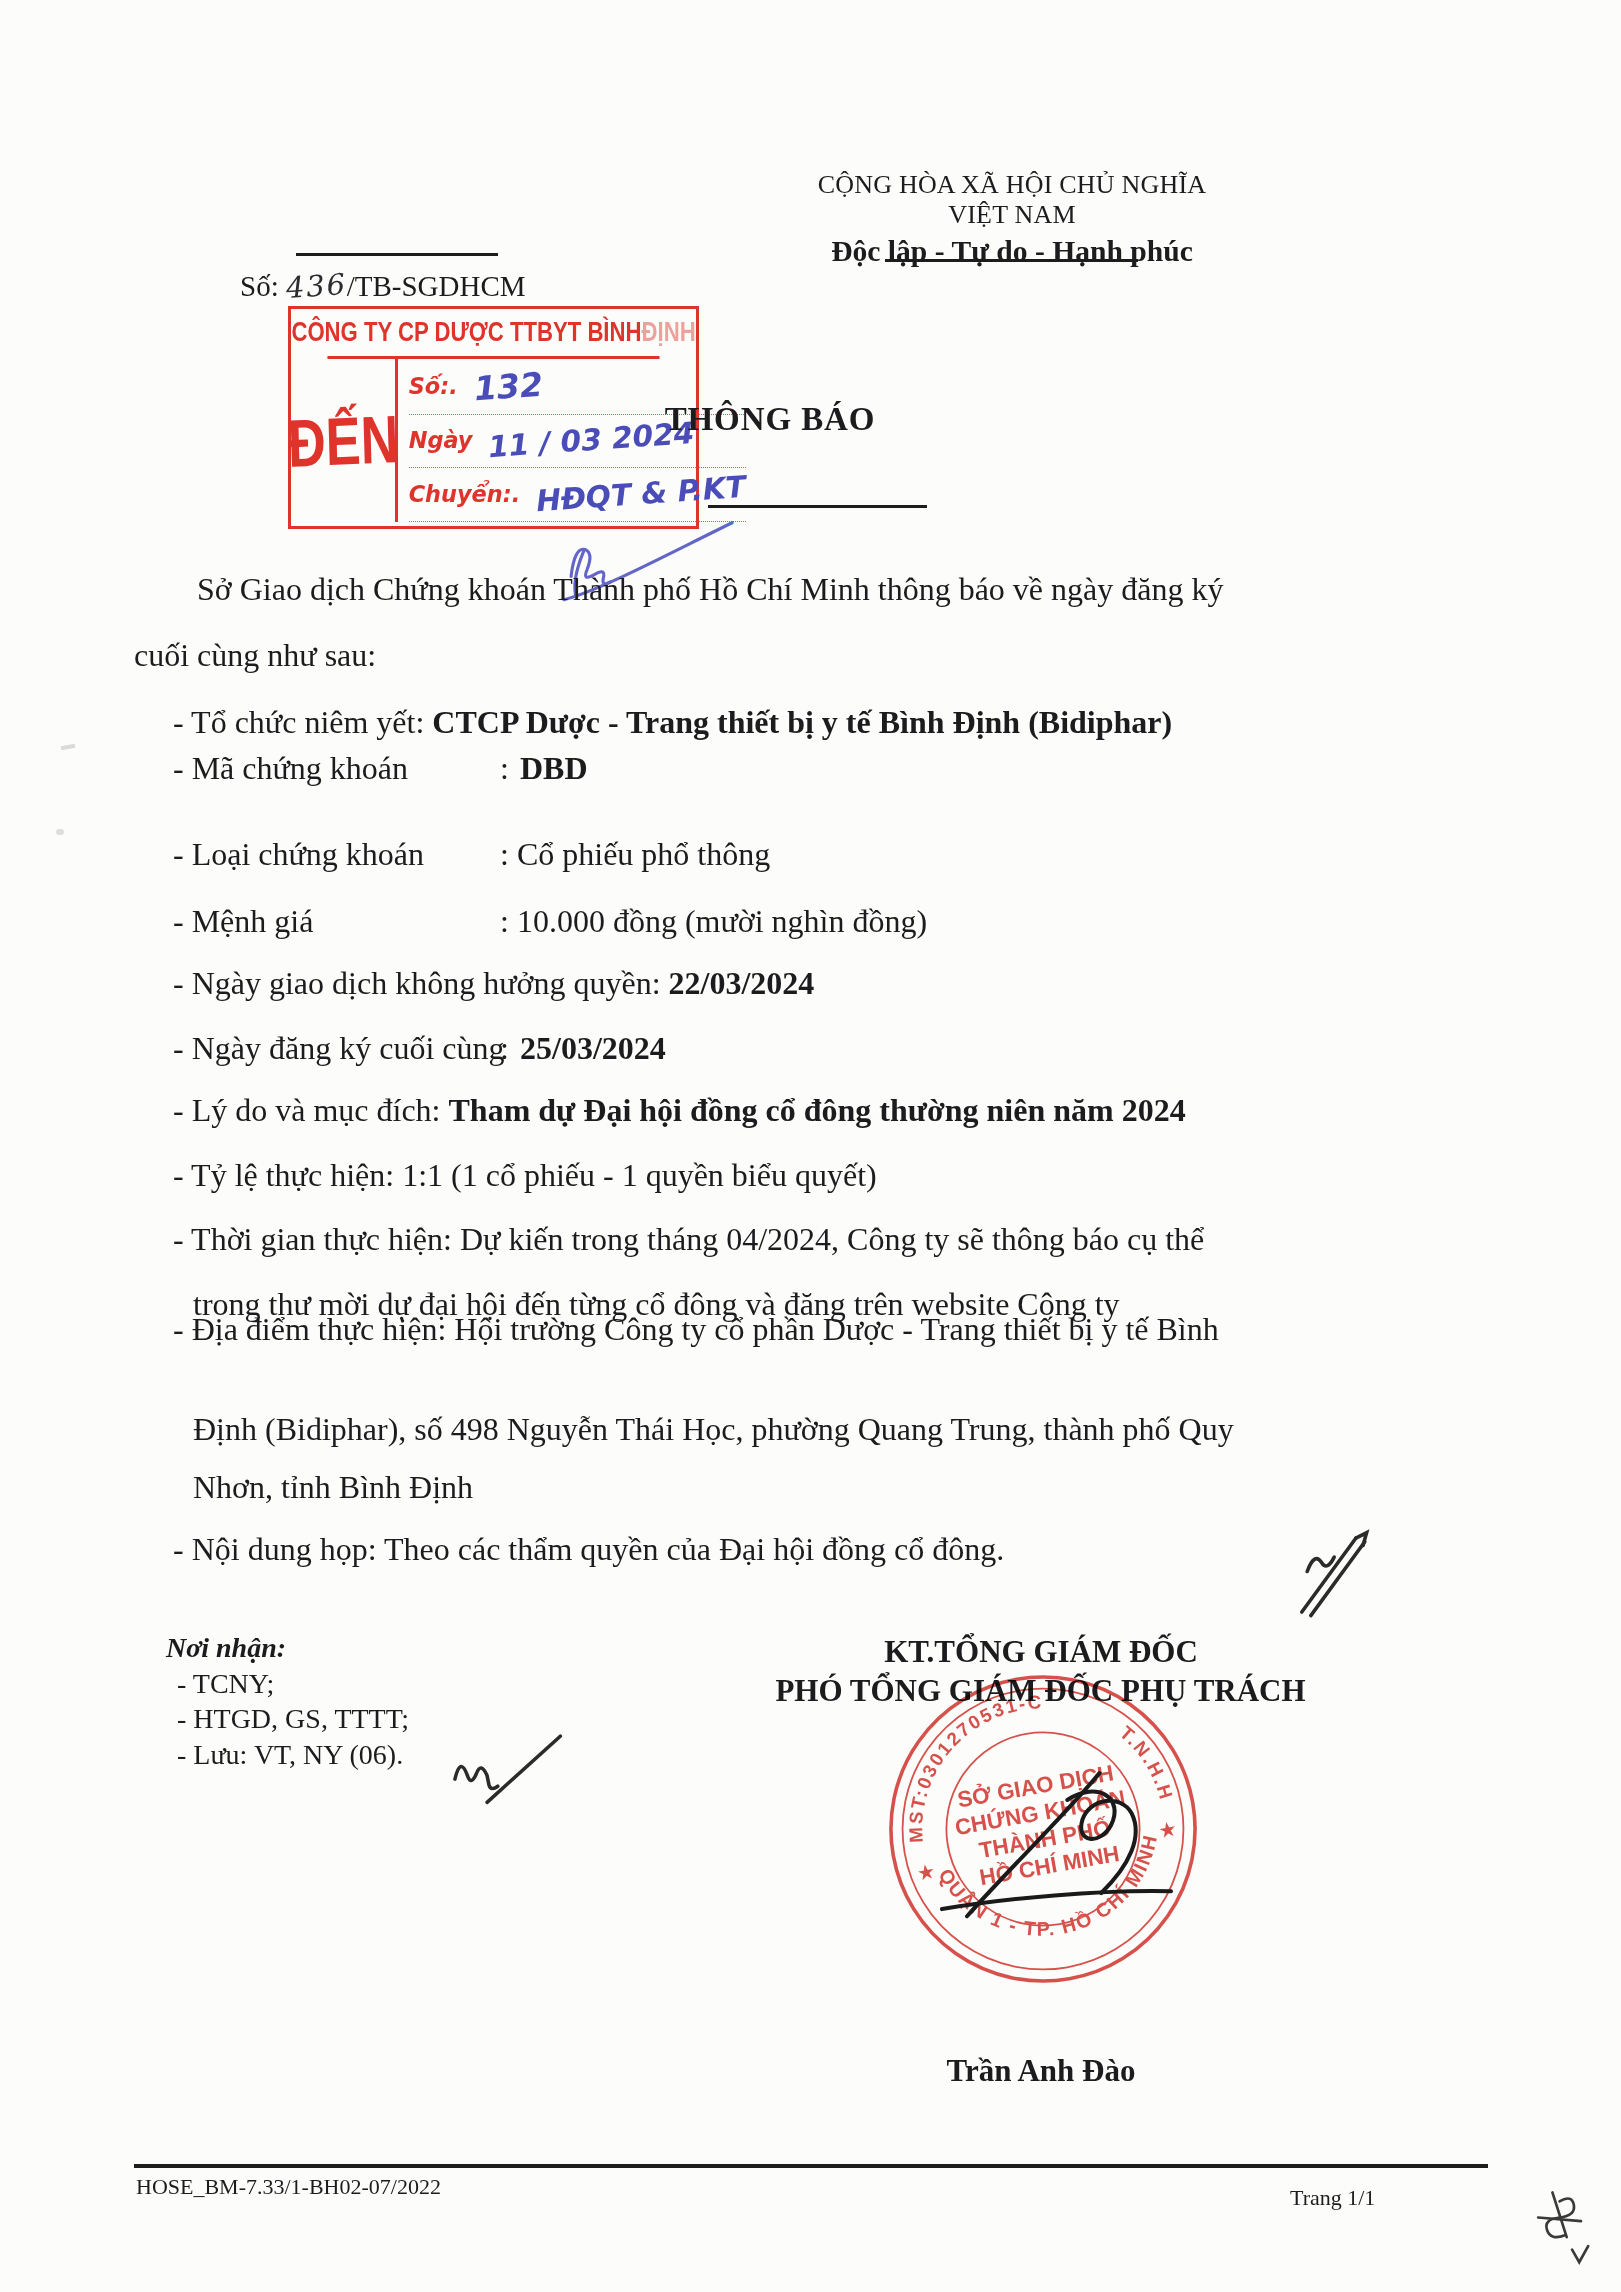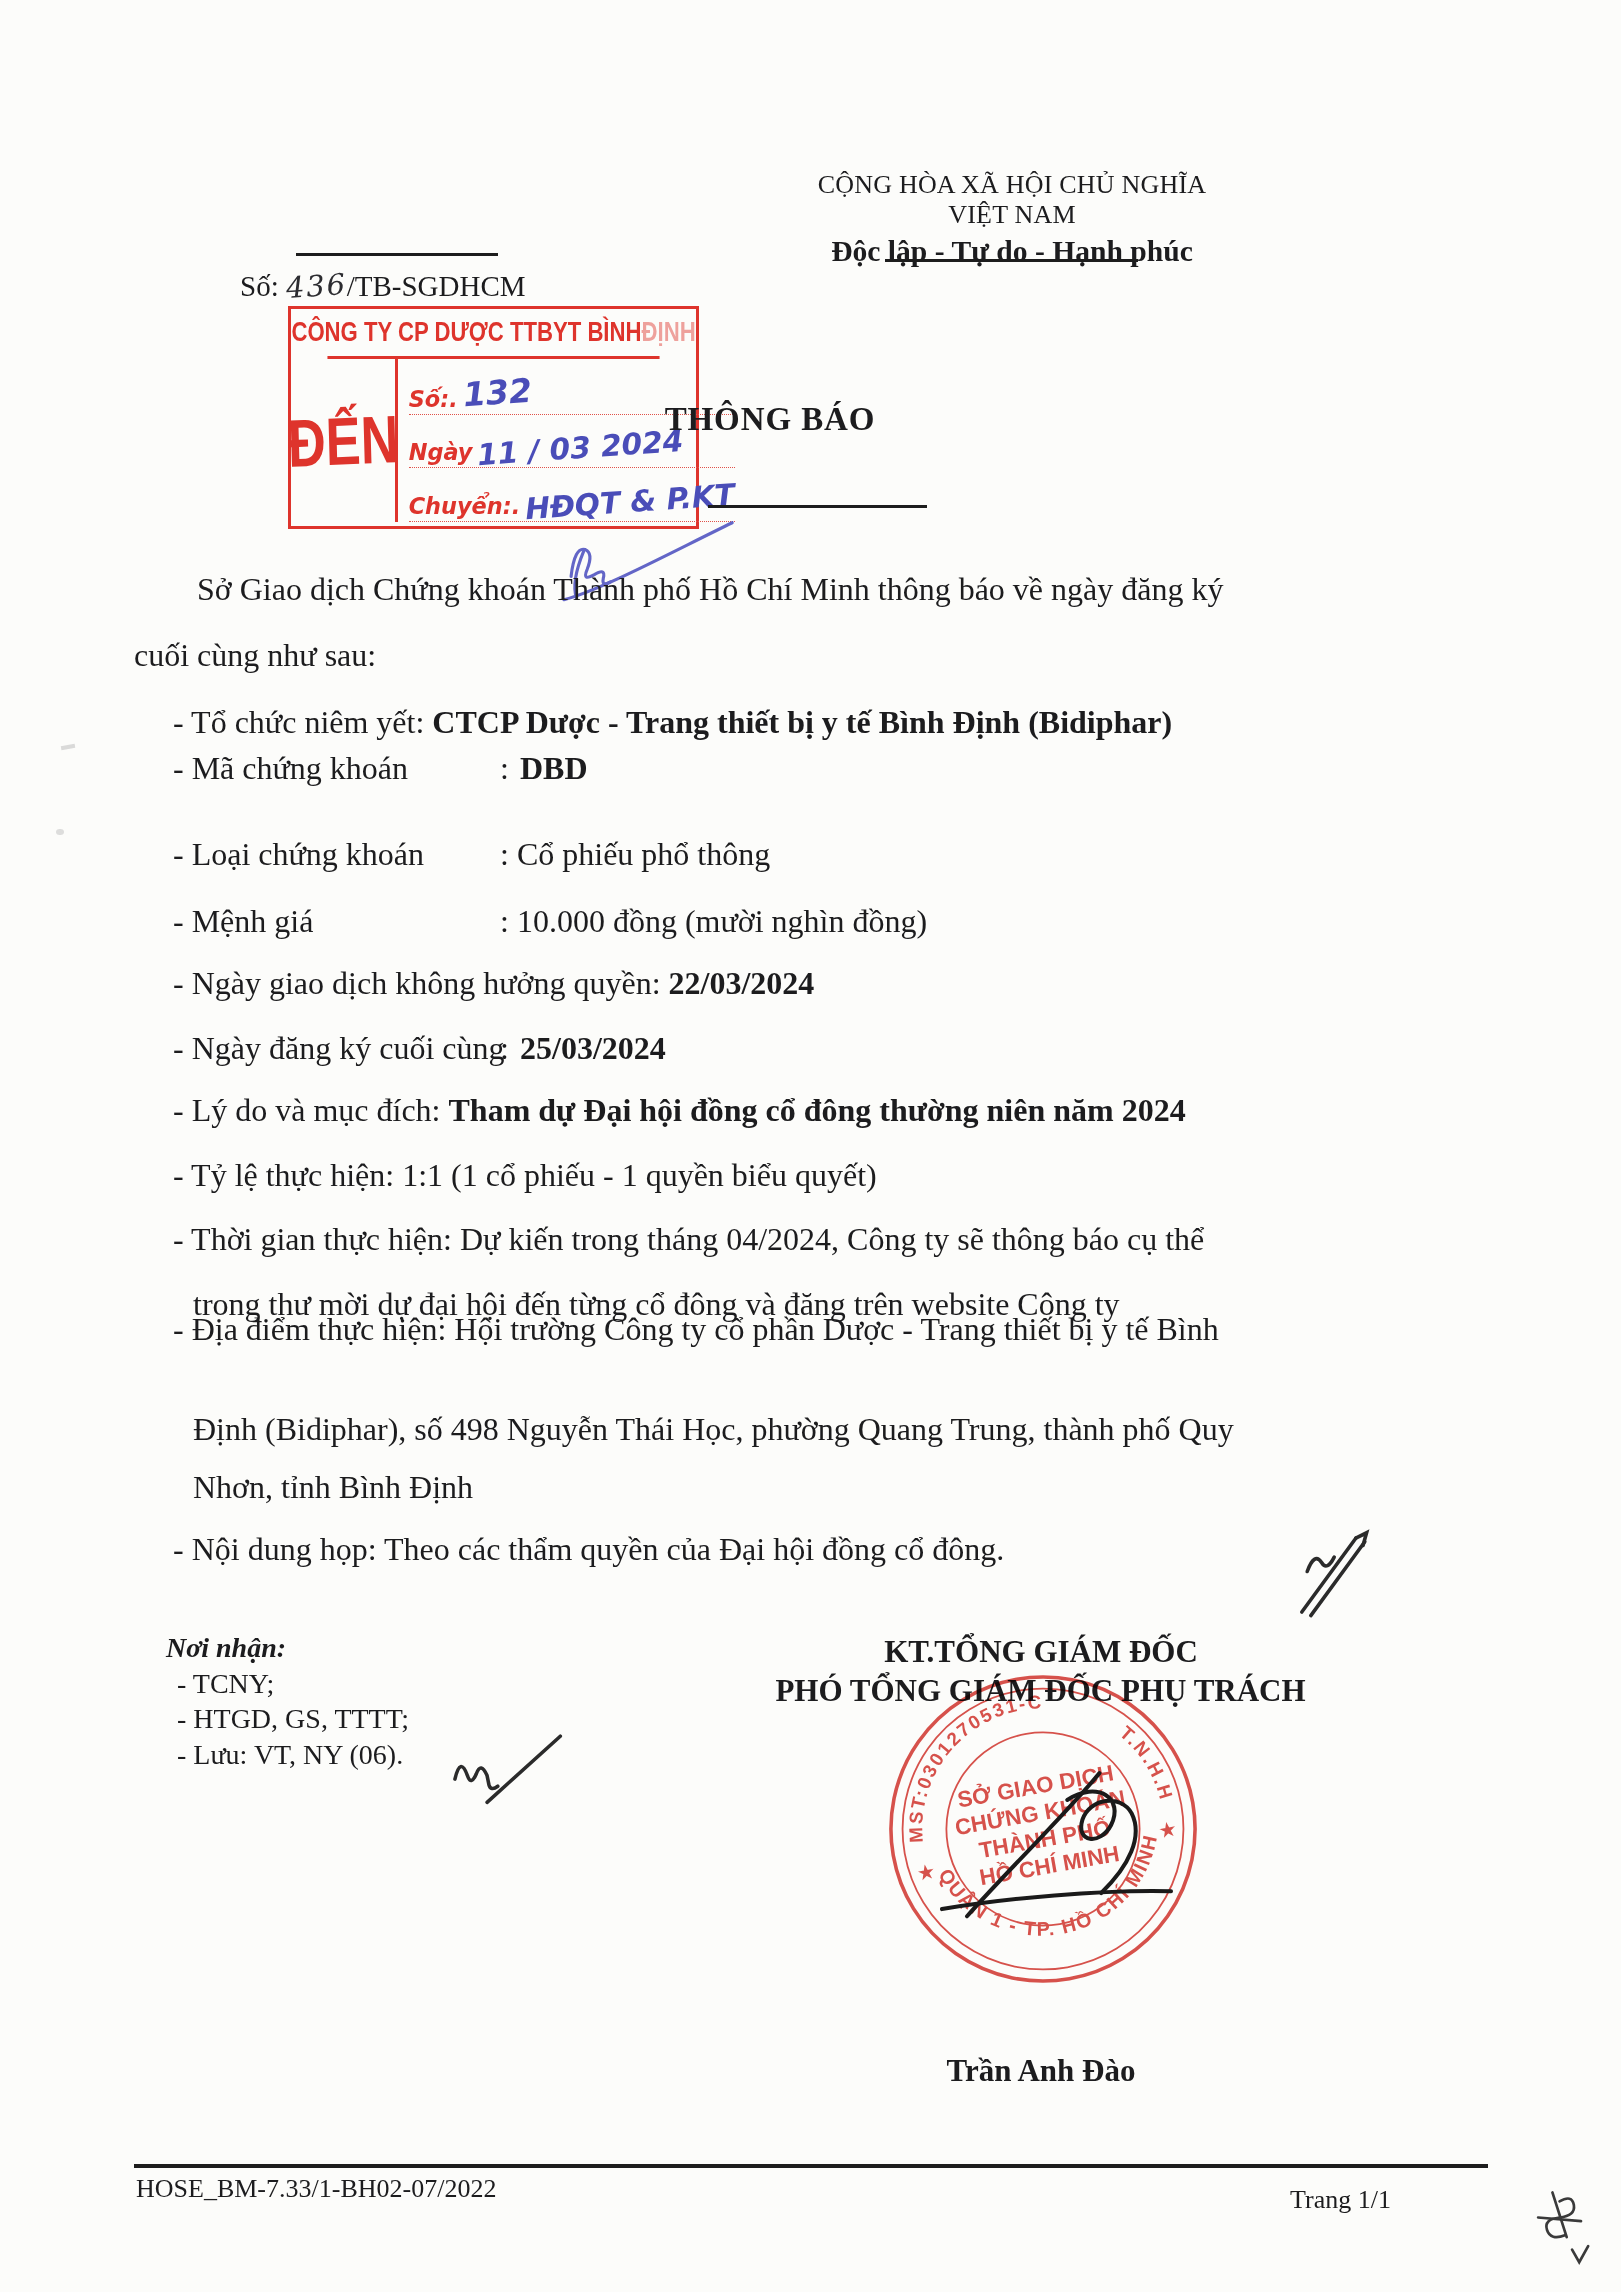--- a/index.html
+++ b/index.html
@@ -21,38 +21,38 @@
   .stamp{border:3.6px solid #de342c;color:#de342c;background:rgba(255,255,255,.0);}
   .stamp-co{height:47px;border-bottom:3.6px solid #de342c;display:flex;align-items:center;justify-content:center;
             font-family:"Liberation Sans",sans-serif;font-weight:bold;font-size:27px;white-space:nowrap;
             transform:scaleX(.82);transform-origin:center;}
   .stamp-co .faint{opacity:.45;}
   .stamp-body{display:flex;height:163px;}
   .den{width:104px;border-right:3.6px solid #de342c;display:flex;align-items:center;justify-content:center;
        font-family:"Liberation Sans",sans-serif;font-weight:bold;font-size:57px;transform-origin:center;}
   .den span{display:inline-block;transform:scale(.92,1.18) rotate(-2deg);}
   .fields{flex:1;padding:1.8px 9px 0 10.7px;display:flex;flex-direction:column;}
-  .frow{flex:1;display:flex;align-items:flex-end;gap:5px;border-bottom:1.8px dotted #e0524a;padding-bottom:1.8px;}
+  .frow{flex:1;display:flex;align-items:center;gap:16px;border-bottom:1.8px dotted #e0524a;padding-bottom:1.8px;}
   .frow:last-child{border-bottom:1.8px dotted #e0524a;}
   .flabel{font-family:"DejaVu Sans",sans-serif;font-weight:bold;font-style:italic;font-size:22.4px;white-space:nowrap;}
   .fval{font-family:"DejaVu Sans",sans-serif;font-weight:bold;font-style:italic;color:#4a4db8;
         font-size:29.6px;white-space:nowrap;display:inline-block;transform:rotate(-4deg);}
   .fval.big{font-size:33px;}
   
   .title1{font-weight:bold;font-size:33px;letter-spacing:0.9px;}
   .title2{font-weight:bold;font-size:32px;}
   
   .brow{position:absolute;font-size:32px;white-space:nowrap;line-height:1;}
   .brow .at{position:absolute;top:0;}
   
   .recip-h{font-weight:bold;font-style:italic;font-size:28px;}
   .recip{font-size:28px;}
   .sigt{font-weight:bold;font-size:31px;white-space:nowrap;}
   .signer{font-weight:bold;font-size:31px;}
-  .foot{font-size:26px;}
+  .foot{font-size:22px;}
   .speck{position:absolute;background:#bdbdbd;}
   svg{display:block;}
 </style>
 </head>
 <body>
 
 <div class="page">
 
   <div class="abs ctr org" style="left:134px;top:163px;width:502px;">
   </div>

